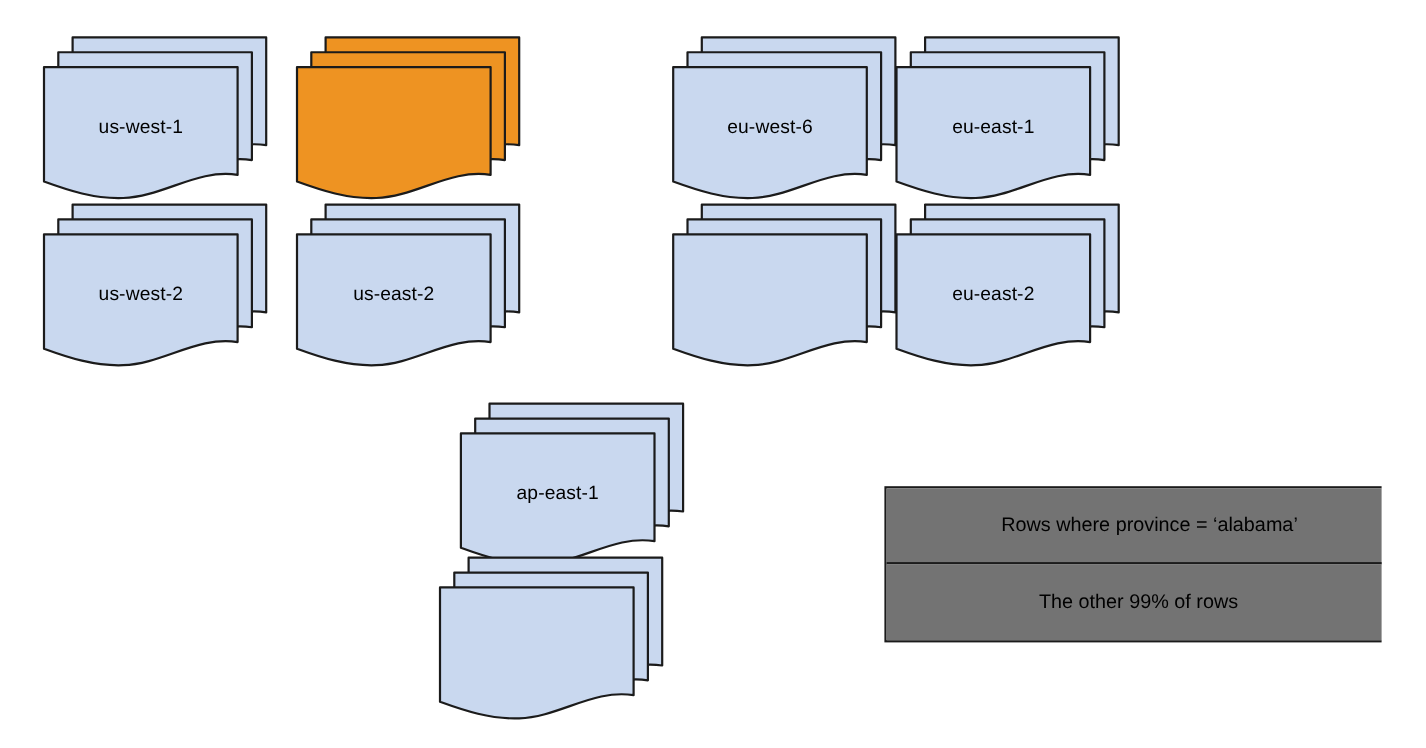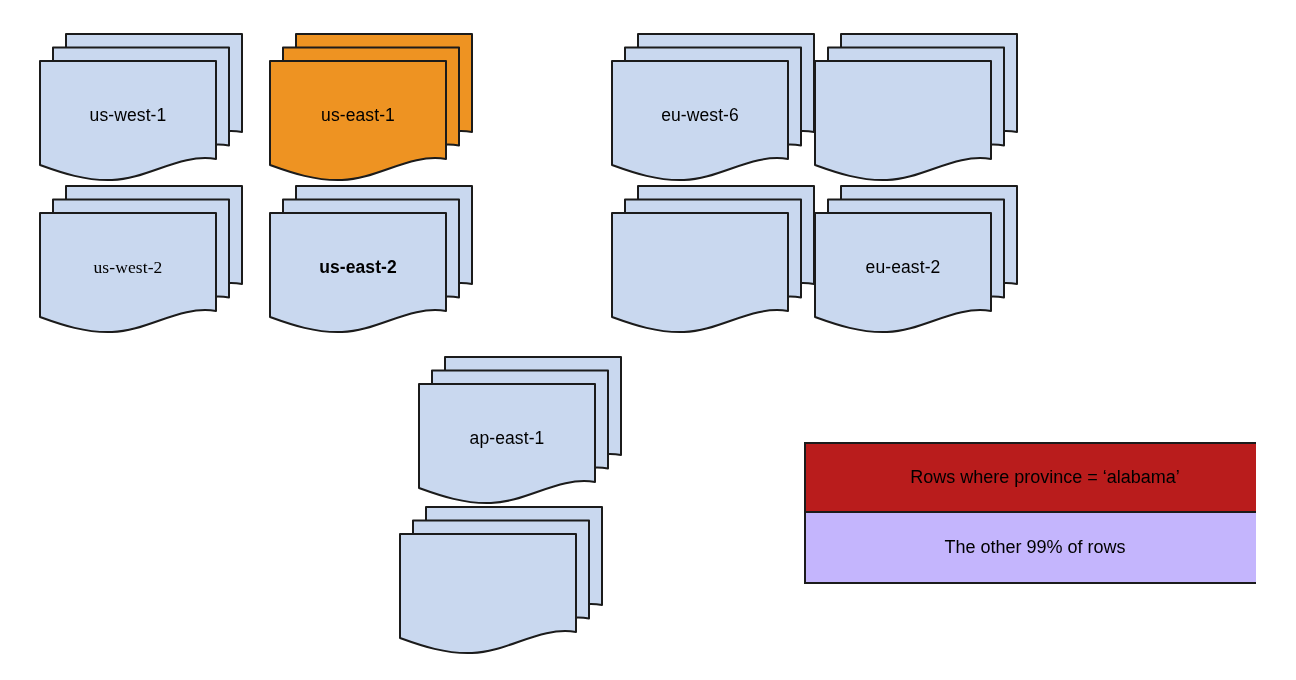--- a/index.html
+++ b/index.html
@@ -81,46 +81,46 @@
           <path d="M 0,0 L 176,0 L 176,98 C 140,92 108,118 72,119 C 46,120 22,112 0,104 Z" transform="translate(20,44)" fill="#c9d8ef" stroke="#1b1b1b" stroke-width="2" stroke-linejoin="round"></path>
         </svg>
         <div class="doc-label">us-west-1</div>
       </div>
       <div class="doc-stack" style="left: 250px; top: 17px;">
         <svg viewBox="0 0 216 155">
           <path d="M 0,0 L 176,0 L 176,98 C 140,92 108,118 72,119 C 46,120 22,112 0,104 Z" transform="translate(46,17)" fill="#ee9322" stroke="#1b1b1b" stroke-width="2" stroke-linejoin="round"></path>
           <path d="M 0,0 L 176,0 L 176,98 C 140,92 108,118 72,119 C 46,120 22,112 0,104 Z" transform="translate(33,30.5)" fill="#ee9322" stroke="#1b1b1b" stroke-width="2" stroke-linejoin="round"></path>
           <path d="M 0,0 L 176,0 L 176,98 C 140,92 108,118 72,119 C 46,120 22,112 0,104 Z" transform="translate(20,44)" fill="#ee9322" stroke="#1b1b1b" stroke-width="2" stroke-linejoin="round"></path>
         </svg>
-        <div class="doc-label">us-east-1</div>
       </div>
       <div class="doc-stack" style="left: 592px; top: 17px;">
         <svg viewBox="0 0 216 155">
           <path d="M 0,0 L 176,0 L 176,98 C 140,92 108,118 72,119 C 46,120 22,112 0,104 Z" transform="translate(46,17)" fill="#c9d8ef" stroke="#1b1b1b" stroke-width="2" stroke-linejoin="round"></path>
           <path d="M 0,0 L 176,0 L 176,98 C 140,92 108,118 72,119 C 46,120 22,112 0,104 Z" transform="translate(33,30.5)" fill="#c9d8ef" stroke="#1b1b1b" stroke-width="2" stroke-linejoin="round"></path>
           <path d="M 0,0 L 176,0 L 176,98 C 140,92 108,118 72,119 C 46,120 22,112 0,104 Z" transform="translate(20,44)" fill="#c9d8ef" stroke="#1b1b1b" stroke-width="2" stroke-linejoin="round"></path>
         </svg>
         <div class="doc-label">eu-west-6</div>
       </div>
       <div class="doc-stack" style="left: 795px; top: 17px;">
         <svg viewBox="0 0 216 155">
           <path d="M 0,0 L 176,0 L 176,98 C 140,92 108,118 72,119 C 46,120 22,112 0,104 Z" transform="translate(46,17)" fill="#c9d8ef" stroke="#1b1b1b" stroke-width="2" stroke-linejoin="round"></path>
           <path d="M 0,0 L 176,0 L 176,98 C 140,92 108,118 72,119 C 46,120 22,112 0,104 Z" transform="translate(33,30.5)" fill="#c9d8ef" stroke="#1b1b1b" stroke-width="2" stroke-linejoin="round"></path>
           <path d="M 0,0 L 176,0 L 176,98 C 140,92 108,118 72,119 C 46,120 22,112 0,104 Z" transform="translate(20,44)" fill="#c9d8ef" stroke="#1b1b1b" stroke-width="2" stroke-linejoin="round"></path>
         </svg>
+        <div class="doc-label">eu-east-1</div>
       </div>
-      <div class="doc-stack" style="left: 20px; top: 169px; font-family: Liberation Serif, serif;">
+      <div class="doc-stack" style="left: 20px; top: 169px;">
         <svg viewBox="0 0 216 155">
           <path d="M 0,0 L 176,0 L 176,98 C 140,92 108,118 72,119 C 46,120 22,112 0,104 Z" transform="translate(46,17)" fill="#c9d8ef" stroke="#1b1b1b" stroke-width="2" stroke-linejoin="round"></path>
           <path d="M 0,0 L 176,0 L 176,98 C 140,92 108,118 72,119 C 46,120 22,112 0,104 Z" transform="translate(33,30.5)" fill="#c9d8ef" stroke="#1b1b1b" stroke-width="2" stroke-linejoin="round"></path>
           <path d="M 0,0 L 176,0 L 176,98 C 140,92 108,118 72,119 C 46,120 22,112 0,104 Z" transform="translate(20,44)" fill="#c9d8ef" stroke="#1b1b1b" stroke-width="2" stroke-linejoin="round"></path>
         </svg>
         <div class="doc-label">us-west-2</div>
       </div>
-      <div class="doc-stack" style="left: 250px; top: 169px; font-weight: bold;">
+      <div class="doc-stack" style="left: 250px; top: 169px;">
         <svg viewBox="0 0 216 155">
           <path d="M 0,0 L 176,0 L 176,98 C 140,92 108,118 72,119 C 46,120 22,112 0,104 Z" transform="translate(46,17)" fill="#c9d8ef" stroke="#1b1b1b" stroke-width="2" stroke-linejoin="round"></path>
           <path d="M 0,0 L 176,0 L 176,98 C 140,92 108,118 72,119 C 46,120 22,112 0,104 Z" transform="translate(33,30.5)" fill="#c9d8ef" stroke="#1b1b1b" stroke-width="2" stroke-linejoin="round"></path>
           <path d="M 0,0 L 176,0 L 176,98 C 140,92 108,118 72,119 C 46,120 22,112 0,104 Z" transform="translate(20,44)" fill="#c9d8ef" stroke="#1b1b1b" stroke-width="2" stroke-linejoin="round"></path>
         </svg>
         <div class="doc-label">us-east-2</div>
       </div>
       <div class="doc-stack" style="left: 592px; top: 169px;">
         <svg viewBox="0 0 216 155">
           <path d="M 0,0 L 176,0 L 176,98 C 140,92 108,118 72,119 C 46,120 22,112 0,104 Z" transform="translate(46,17)" fill="#c9d8ef" stroke="#1b1b1b" stroke-width="2" stroke-linejoin="round"></path>
@@ -129,38 +129,38 @@
         </svg>
       </div>
       <div class="doc-stack" style="left: 795px; top: 169px; text-align: right;">
         <svg viewBox="0 0 216 155">
           <path d="M 0,0 L 176,0 L 176,98 C 140,92 108,118 72,119 C 46,120 22,112 0,104 Z" transform="translate(46,17)" fill="#c9d8ef" stroke="#1b1b1b" stroke-width="2" stroke-linejoin="round"></path>
           <path d="M 0,0 L 176,0 L 176,98 C 140,92 108,118 72,119 C 46,120 22,112 0,104 Z" transform="translate(33,30.5)" fill="#c9d8ef" stroke="#1b1b1b" stroke-width="2" stroke-linejoin="round"></path>
           <path d="M 0,0 L 176,0 L 176,98 C 140,92 108,118 72,119 C 46,120 22,112 0,104 Z" transform="translate(20,44)" fill="#c9d8ef" stroke="#1b1b1b" stroke-width="2" stroke-linejoin="round"></path>
         </svg>
         <div class="doc-label">eu-east-2</div>
       </div>
-      <div class="doc-stack" style="left: 399px; top: 340px;">
+      <div class="doc-stack" style="left: 399px; top: 350px;">
         <svg viewBox="0 0 216 155">
           <path d="M 0,0 L 176,0 L 176,98 C 140,92 108,118 72,119 C 46,120 22,112 0,104 Z" transform="translate(46,17)" fill="#c9d8ef" stroke="#1b1b1b" stroke-width="2" stroke-linejoin="round"></path>
           <path d="M 0,0 L 176,0 L 176,98 C 140,92 108,118 72,119 C 46,120 22,112 0,104 Z" transform="translate(33,30.5)" fill="#c9d8ef" stroke="#1b1b1b" stroke-width="2" stroke-linejoin="round"></path>
           <path d="M 0,0 L 176,0 L 176,98 C 140,92 108,118 72,119 C 46,120 22,112 0,104 Z" transform="translate(20,44)" fill="#c9d8ef" stroke="#1b1b1b" stroke-width="2" stroke-linejoin="round"></path>
         </svg>
         <div class="doc-label">ap-east-1</div>
       </div>
       <div class="doc-stack" style="left: 380px; top: 490px;">
         <svg viewBox="0 0 216 155">
           <path d="M 0,0 L 176,0 L 176,98 C 140,92 108,118 72,119 C 46,120 22,112 0,104 Z" transform="translate(46,17)" fill="#c9d8ef" stroke="#1b1b1b" stroke-width="2" stroke-linejoin="round"></path>
           <path d="M 0,0 L 176,0 L 176,98 C 140,92 108,118 72,119 C 46,120 22,112 0,104 Z" transform="translate(33,30.5)" fill="#c9d8ef" stroke="#1b1b1b" stroke-width="2" stroke-linejoin="round"></path>
           <path d="M 0,0 L 176,0 L 176,98 C 140,92 108,118 72,119 C 46,120 22,112 0,104 Z" transform="translate(20,44)" fill="#c9d8ef" stroke="#1b1b1b" stroke-width="2" stroke-linejoin="round"></path>
         </svg>
       </div>
     </div>
 
   <div class="legend" style="border-color: rgb(27, 27, 27);">
-    <div class="legend-row top" style="background: #b91c1c; border-color: rgb(27, 27, 27); padding-left: 20px;">
+    <div class="legend-row top" style="background: #737373; border-color: rgb(27, 27, 27); padding-left: 20px;">
       <span>Rows where province = ‘alabama’</span>
     </div>
-    <div class="legend-row bottom" style="background: #c4b5fd; justify-content: center;">
+    <div class="legend-row bottom" style="background: #737373; justify-content: center;">
       <span>The other 99% of rows</span>
     </div>
   </div>
 </div>
 
 </body></html>

